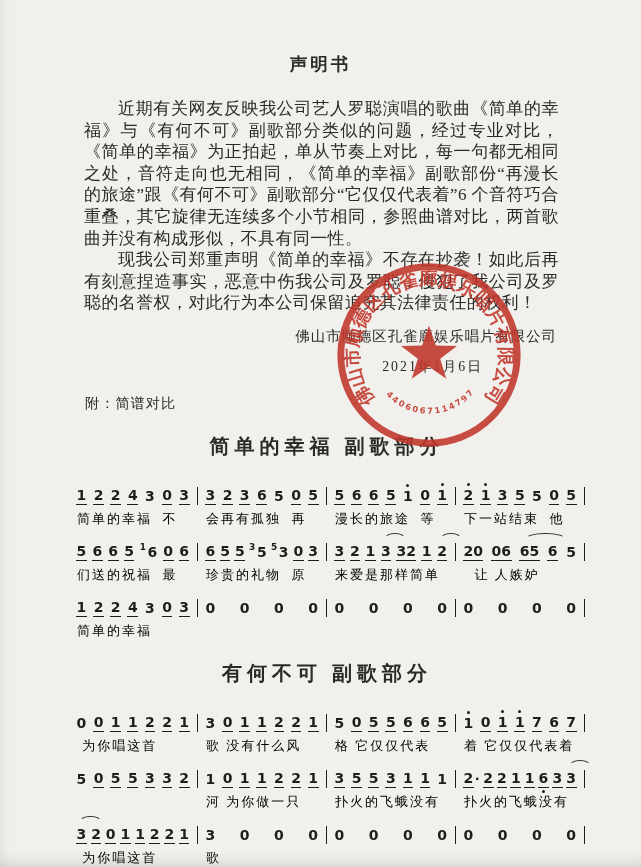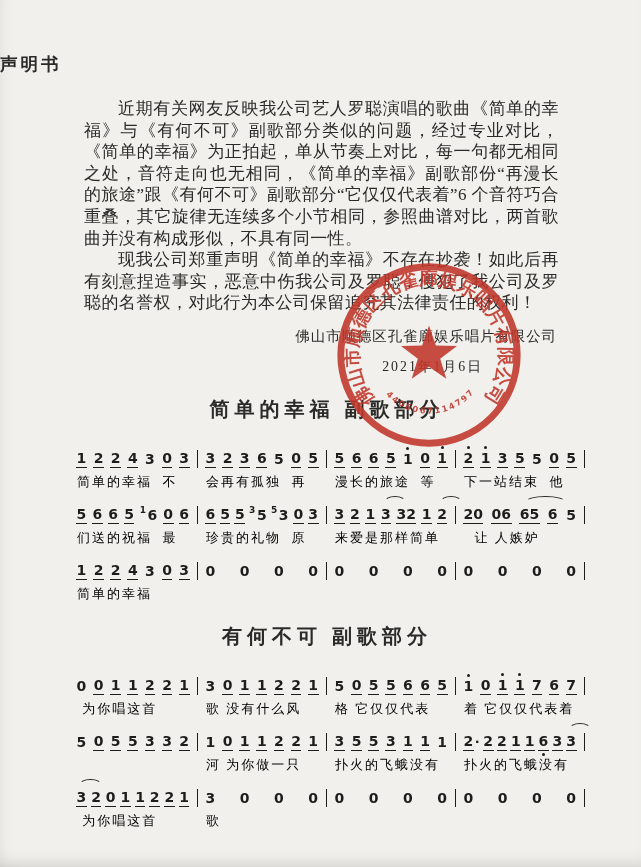--- a/index.html
+++ b/index.html
@@ -7,21 +7,21 @@
     position:relative;
     width:641px;height:867px;
     background:#f2f0ec;
     overflow:hidden;
     font-family:"Liberation Serif","DejaVu Serif",serif;
     color:#2a2a28;
     box-shadow:inset 0 -14px 18px -14px rgba(0,0,0,.18), inset 14px 0 22px -20px rgba(0,0,0,.12);
   }
   .doc-title{
     margin:52px 0 0 0;
-    text-align:left;
+    text-align:center;
     font-size:17.5px;
     font-weight:bold;
     letter-spacing:3px;
   }
   .body-text{
     margin:22px 82px 0 84px;
     font-size:17px;
     line-height:21.6px;
     text-align:justify;
     text-indent:2em;
@@ -123,20 +123,21 @@
 <div class="page">
 
   <div class="doc-title">声明书</div>
 
   <p class="body-text">近期有关网友反映我公司艺人罗聪演唱的歌曲《简单的幸福》与《有何不可》副歌部分类似的问题，经过专业对比，《简单的幸福》为正拍起，单从节奏上对比，每一句都无相同之处，音符走向也无相同，《简单的幸福》副歌部份“再漫长的旅途”跟《有何不可》副歌部分“它仅仅代表着”6 个音符巧合重叠，其它旋律无连续多个小节相同，参照曲谱对比，两首歌曲并没有构成形似，不具有同一性。</p>
   <p class="body-text">现我公司郑重声明《简单的幸福》不存在抄袭！如此后再有刻意捏造事实，恶意中伤我公司及罗聪，侵犯了我公司及罗聪的名誉权，对此行为本公司保留追究其法律责任的权利！</p>
 
   <div class="sig-company">佛山市顺德区孔雀廊娱乐唱片有限公司</div>
   <div class="sig-date">2021年1月6日</div>
 
+  <div class="attach-note">附：简谱对比</div>
 
   <svg class="seal" viewBox="0 0 200 200">
     <defs>
       <path id="sealArcTop" d="M 44.8 146.3 A 72 72 0 1 1 155.2 146.3" fill="none"></path>
       <path id="sealArcBottom" d="M 50.9 134.4 A 60 60 0 0 0 149.1 134.4" fill="none"></path>
     </defs>
     <circle id="sealRing" cx="100" cy="100" r="90" fill="none" stroke="#c1352a" stroke-width="7"></circle>
     <polygon id="sealStar" points="100,70 107.05,90.29 128.53,90.73 111.41,103.71 117.63,124.27 100,112 82.37,124.27 88.59,103.71 71.47,90.73 92.95,90.29" fill="#c1352a"></polygon>
     <text id="sealRingText" font-size="18.5" font-weight="bold" fill="#c1352a" font-family="Liberation Serif, DejaVu Serif, serif">
       <textPath href="#sealArcTop" startOffset="0" textLength="325" lengthAdjust="spacingAndGlyphs">佛山市顺德区孔雀廊娱乐唱片有限公司</textPath>

